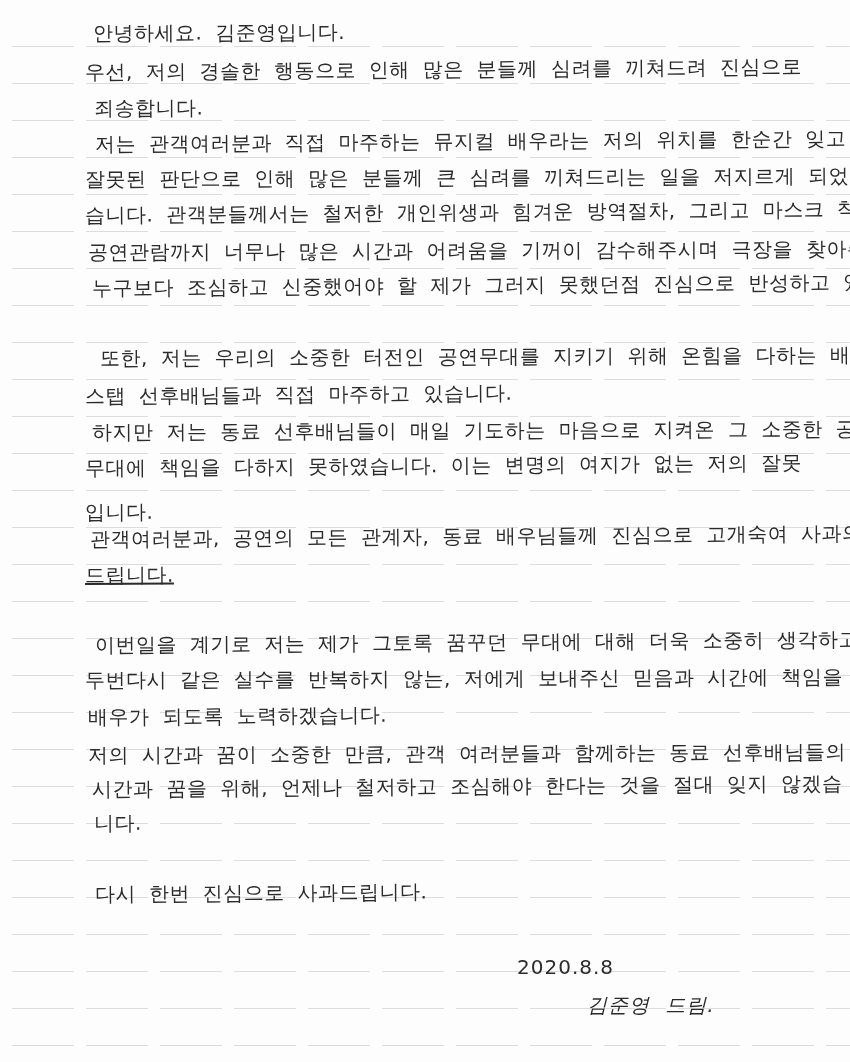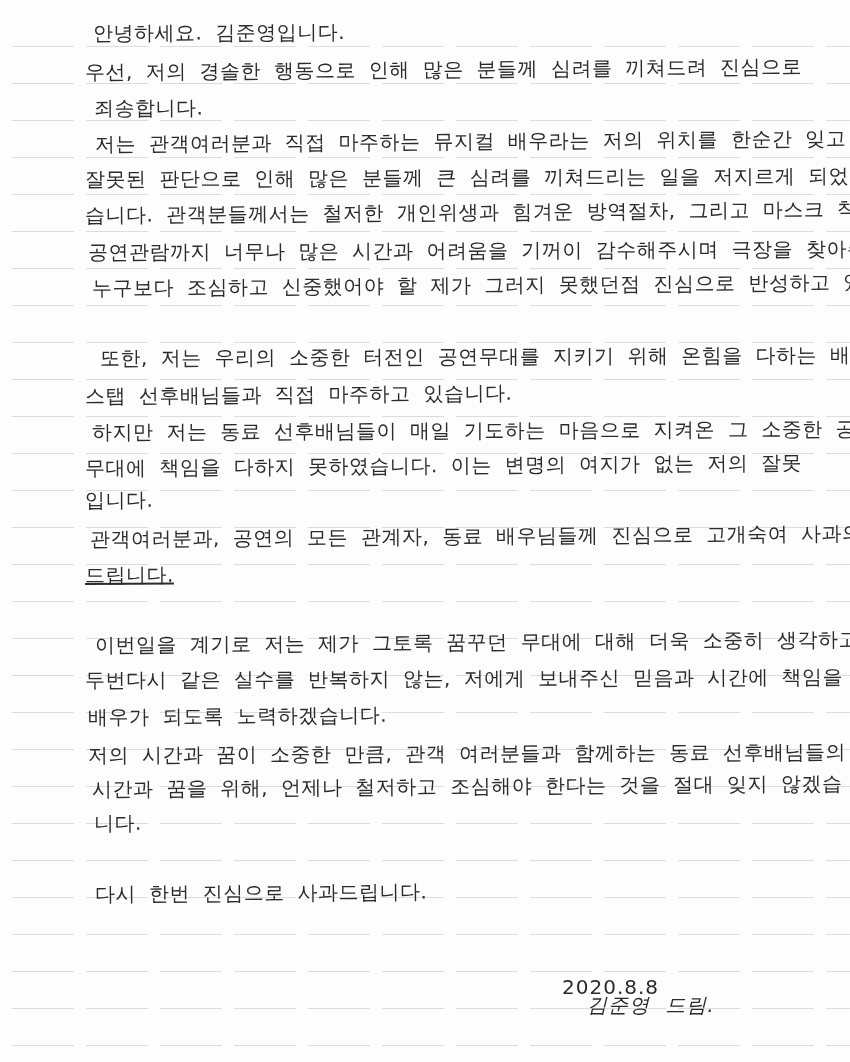--- a/index.html
+++ b/index.html
@@ -52,29 +52,29 @@
   <div class="hand alt" style="top:131px; left:95px;">저는 관객여러분과 직접 마주하는 뮤지컬 배우라는 저의 위치를 한순간 잊고</div>
   <div class="hand" style="top:166px; left:85px;">잘못된 판단으로 인해 많은 분들께 큰 심려를 끼쳐드리는 일을 저지르게 되었</div>
   <div class="hand alt" style="top:202px; left:85px;">습니다. 관객분들께서는 철저한 개인위생과 힘겨운 방역절차, 그리고 마스크 착용의</div>
   <div class="hand" style="top:239px; left:88px;">공연관람까지 너무나 많은 시간과 어려움을 기꺼이 감수해주시며 극장을 찾아주시는데</div>
   <div class="hand alt" style="top:275px; left:92px;">누구보다 조심하고 신중했어야 할 제가 그러지 못했던점 진심으로 반성하고 있습니다.</div>
 
   <div class="hand" style="top:345px; left:100px;">또한, 저는 우리의 소중한 터전인 공연무대를 지키기 위해 온힘을 다하는 배우,</div>
   <div class="hand alt" style="top:383px; left:85px;">스탭 선후배님들과 직접 마주하고 있습니다.</div>
   <div class="hand" style="top:419px; left:92px;">하지만 저는 동료 선후배님들이 매일 기도하는 마음으로 지켜온 그 소중한 공연</div>
   <div class="hand alt" style="top:455px; left:85px;">무대에 책임을 다하지 못하였습니다. 이는 변명의 여지가 없는 저의 잘못</div>
-  <div class="hand" style="top:487px; left:85px;">입니다.</div>
+  <div class="hand" style="top:499px; left:85px;">입니다.</div>
   <div class="hand alt" style="top:526px; left:90px;">관객여러분과, 공연의 모든 관계자, 동료 배우님들께 진심으로 고개숙여 사과의 말씀을</div>
   <div class="hand" style="top:562px; left:85px;text-decoration:underline;">드립니다.</div>
 
   <div class="hand alt" style="top:632px; left:95px;">이번일을 계기로 저는 제가 그토록 꿈꾸던 무대에 대해 더욱 소중히 생각하고</div>
   <div class="hand" style="top:667px; left:85px;">두번다시 같은 실수를 반복하지 않는, 저에게 보내주신 믿음과 시간에 책임을 다하는</div>
   <div class="hand alt" style="top:704px; left:88px;">배우가 되도록 노력하겠습니다.</div>
   <div class="hand" style="top:742px; left:88px;">저의 시간과 꿈이 소중한 만큼, 관객 여러분들과 함께하는 동료 선후배님들의 소중한</div>
   <div class="hand alt" style="top:776px; left:92px;">시간과 꿈을 위해, 언제나 철저하고 조심해야 한다는 것을 절대 잊지 않겠습</div>
   <div class="hand" style="top:810px; left:85px;margin-left:9px;">니다.</div>
 
   <div class="hand alt" style="top:881px; left:95px;">다시 한번 진심으로 사과드립니다.</div>
 
-  <div class="date-line" style="top:955px; left:562px;margin-top:20px;">2020.8.8</div>
+  <div class="date-line" style="top:955px; left:517px;">2020.8.8</div>
   <div class="sign-line" style="top:992px; left:587px;font-style:italic;">김준영 드림.</div>
 
 </div>
 
 </body></html>

